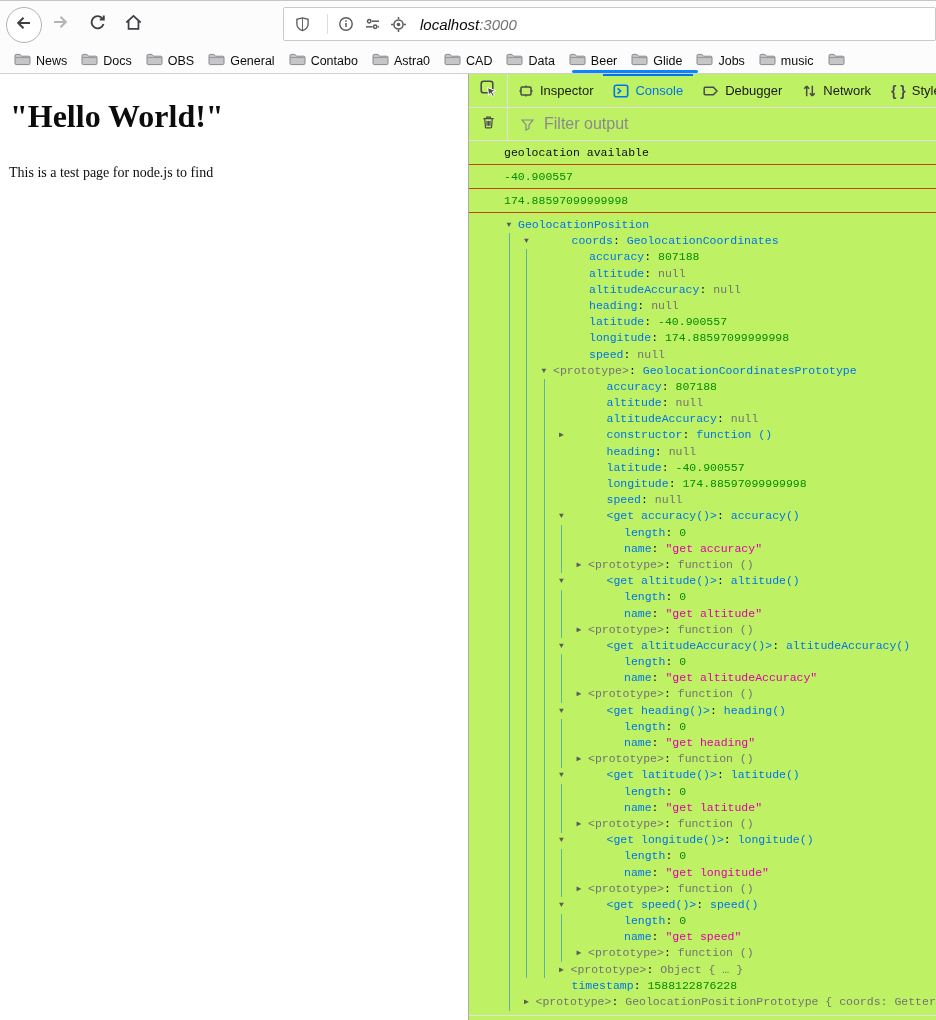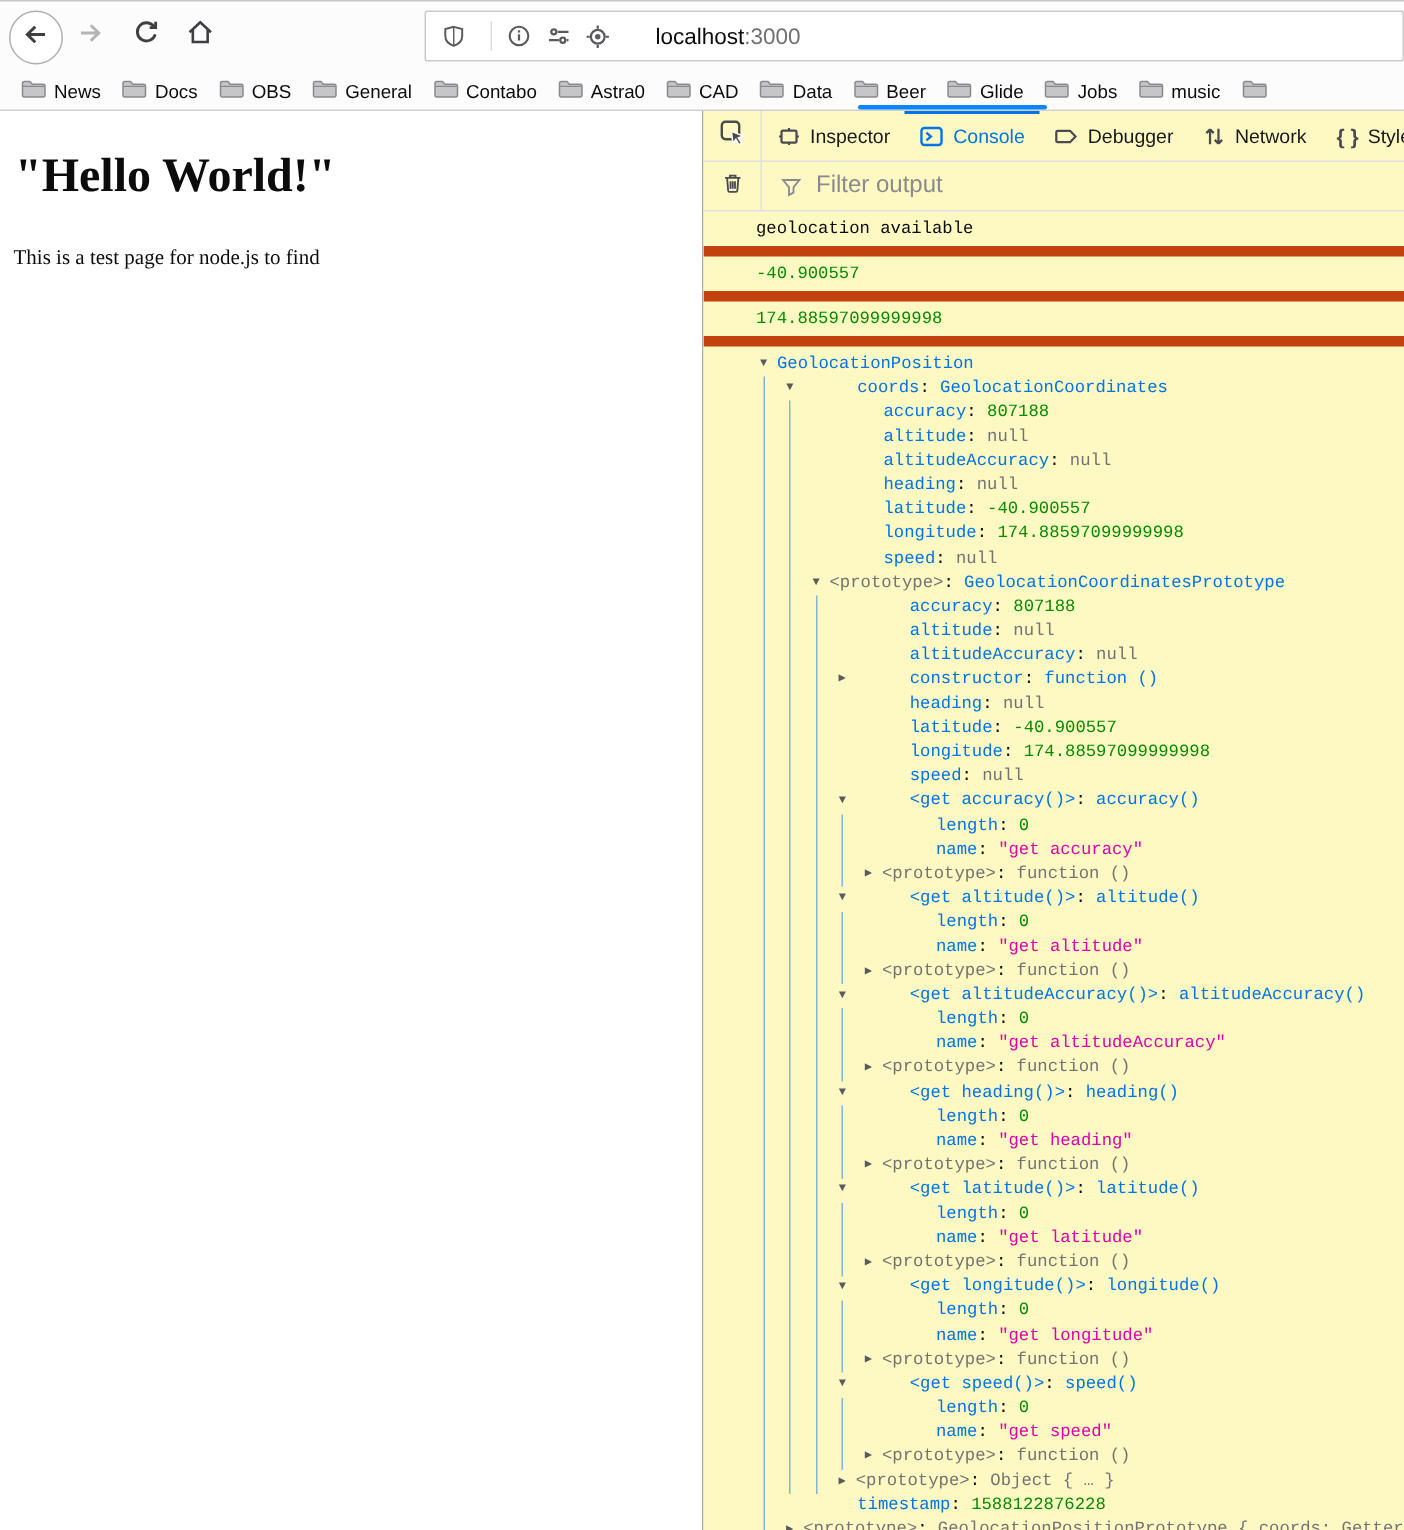--- a/index.html
+++ b/index.html
@@ -19,52 +19,52 @@
   #fwd-btn{left:47px;top:12px;width:26px;height:22px;}
   #reload-btn{left:84px;top:12px;width:26px;height:22px;}
   #home-btn{left:120px;top:12px;width:26px;height:22px;}
   #urlbar{
     position:absolute;left:283px;top:6px;width:653px;height:34px;box-sizing:border-box;
     background:#fff;border:1px solid #c9c9c9;border-radius:2px;
     display:flex;align-items:center;
   }
   #urlbar .vsep{width:1px;height:20px;background:#ddd;margin:0 8px 0 9px;}
   #urlbar .uicon{display:flex;align-items:center;justify-content:center;width:20px;height:20px;margin-right:6px;}
-  #url-text{font-size:15px;margin-left:23px;white-space:nowrap;}
+  #url-text{font-size:15px;margin-left:6px;white-space:nowrap;font-style:italic;}
   #url-text .port{color:#737373;}
   #bookmarks{
     position:absolute;left:0;top:46px;width:848px;height:27px;
     display:flex;align-items:center;padding-left:14px;gap:14px;
     overflow:hidden;box-sizing:border-box;
   }
   .bm{display:flex;align-items:center;gap:5px;font-size:12.5px;white-space:nowrap;flex:0 0 auto;}
   #bm-drop-line{position:absolute;left:572px;top:69px;width:126px;height:3px;background:#0a84ff;border-radius:2px;}
   
   #page{position:absolute;left:0;top:74px;width:468px;height:946px;background:#fff;overflow:hidden;}
   #page h1{font-family:"Liberation Serif",serif;font-size:32px;font-weight:bold;margin:24px 0 0 10px;}
   #page p{font-family:"Liberation Serif",serif;font-size:14px;margin:30px 0 0 9px;}
   #splitter{position:absolute;left:468px;top:74px;width:1px;height:946px;background:#ababaf;}
   
-  #devtools{position:absolute;left:469px;top:74px;width:467px;height:946px;background:#fef9c3;overflow:hidden;}
+  #devtools{position:absolute;left:469px;top:74px;width:467px;height:946px;background:#bef264;overflow:hidden;}
   #dt-tabs{height:33px;border-bottom:1px solid #e0e0e1;display:flex;align-items:stretch;box-sizing:content-box;}
   #picker-btn{width:38px;border-right:1px solid #e0e0e1;display:flex;align-items:center;justify-content:center;flex:0 0 auto;}
   .dt-tab{display:flex;align-items:center;gap:6px;padding:0 10px;font-size:13px;position:relative;white-space:nowrap;flex:0 0 auto;color:#18191a;}
   .dt-tab .ticon{display:flex;align-items:center;color:#4a4a4f;}
   .dt-tab.active{color:#0074e8;}
   .dt-tab.active .ticon{color:#0074e8;}
   .dt-tab.active::before{content:'';position:absolute;left:0;top:0;right:0;height:2px;background:#0074e8;}
   .braces{font-size:14px;font-weight:bold;color:#4a4a4f;}
   #dt-filter{height:32px;border-bottom:1px solid #e0e0e1;display:flex;align-items:center;}
   #trash-btn{width:38px;height:100%;border-right:1px solid #e0e0e1;display:flex;align-items:center;justify-content:center;flex:0 0 auto;}
   #funnel{margin:0 7px 0 12px;display:flex;align-items:center;}
   #filter-input{border:none;outline:none;flex:1;font-size:16px;font-family:"Liberation Sans",sans-serif;color:#0c0c0d;background:transparent;}
   #filter-input::placeholder{color:#8a8a8e;}
   
   #console-out{font-family:"Liberation Mono","DejaVu Sans Mono",monospace;font-size:11.5px;}
-  .cmsg{height:23px;line-height:23px;border-bottom:7px solid #c2410c;padding-left:35px;white-space:nowrap;}
+  .cmsg{height:23px;line-height:23px;border-bottom:1px solid #c2410c;padding-left:35px;white-space:nowrap;}
   .cmsg.number{color:#058b00;}
   #tree{position:relative;padding-top:4px;}
   .trow{height:16.2px;line-height:16.2px;white-space:nowrap;}
   .twisty{display:inline-block;width:10px;margin-right:4px;font-size:8px;color:#5b5b5e;text-align:center;vertical-align:1px;}
   .nm.prop{color:#0074e8;margin-left:36px;} .nm.obj{color:#0074e8;} .nm.dim{color:#737373;}
   .colon{color:#0c0c0d;}
   .val.num{color:#058b00;} .val.nul{color:#737373;} .val.str{color:#dd00a9;}
   .val.fn{color:#0074e8;} .val.obj{color:#0074e8;} .val.dim{color:#737373;}
   .tline{position:absolute;width:1px;background:rgba(0,116,232,.5);}
   #out-end{border-top:1px solid #e2e2e3;height:12px;}

